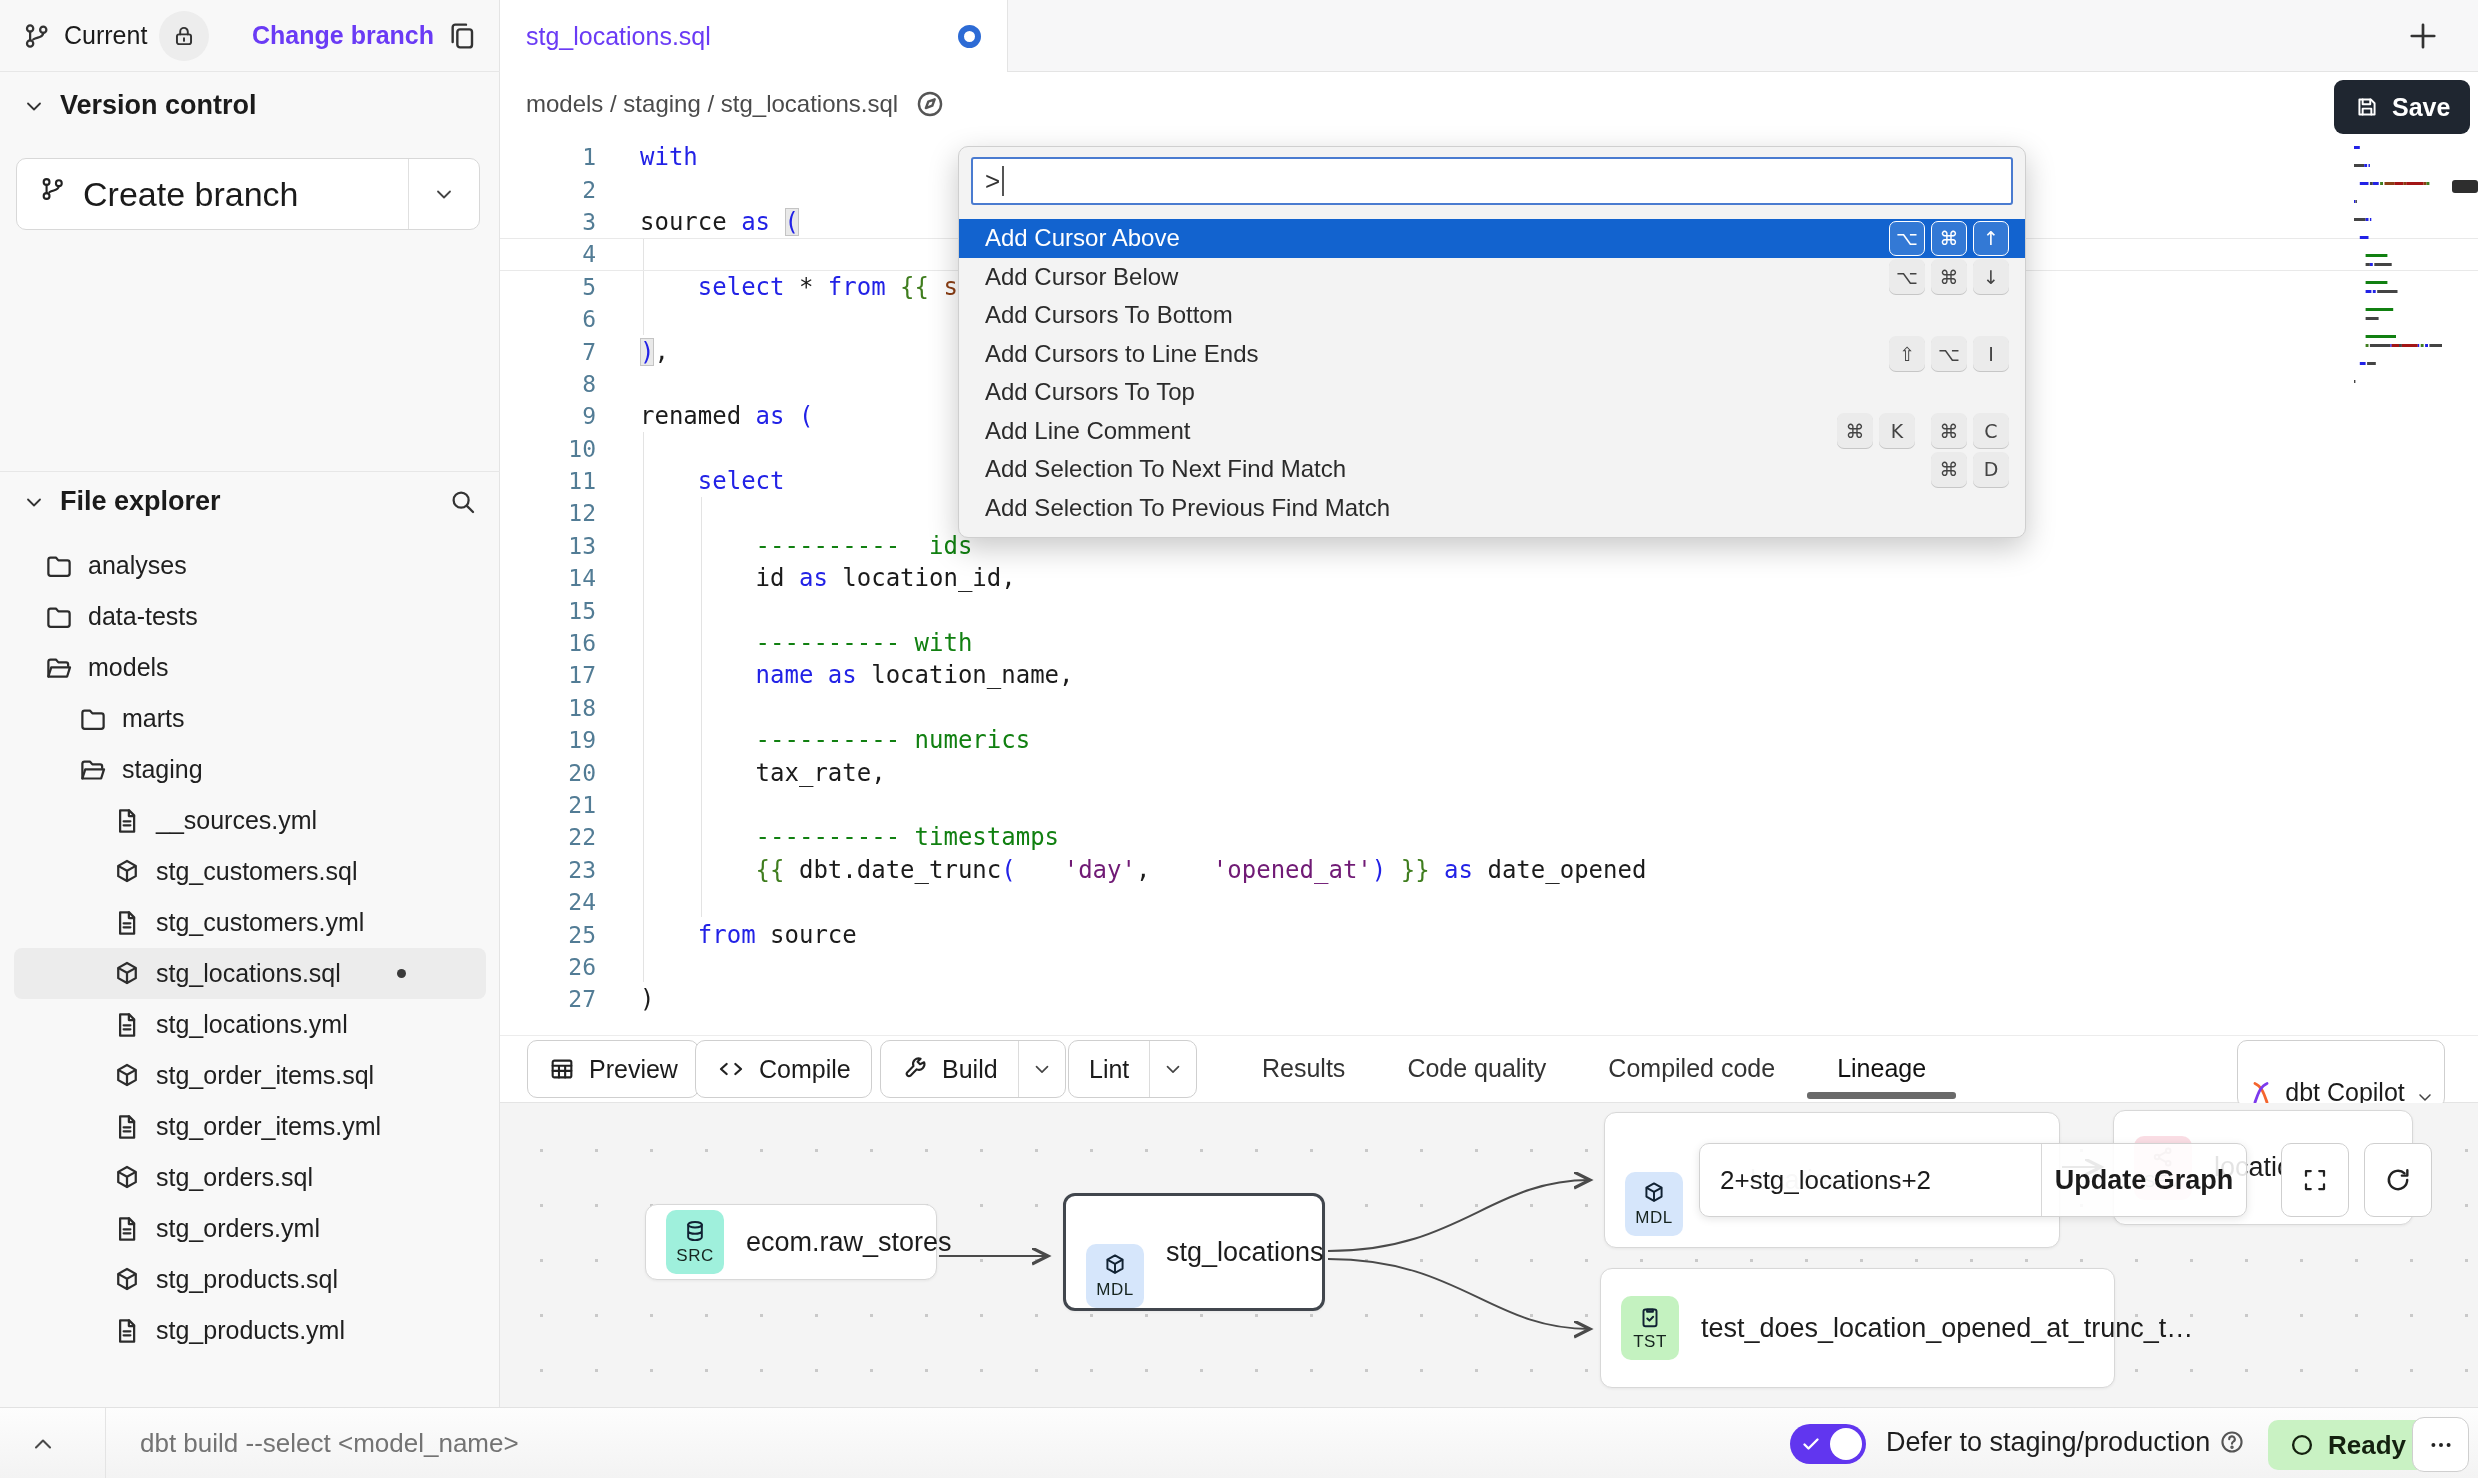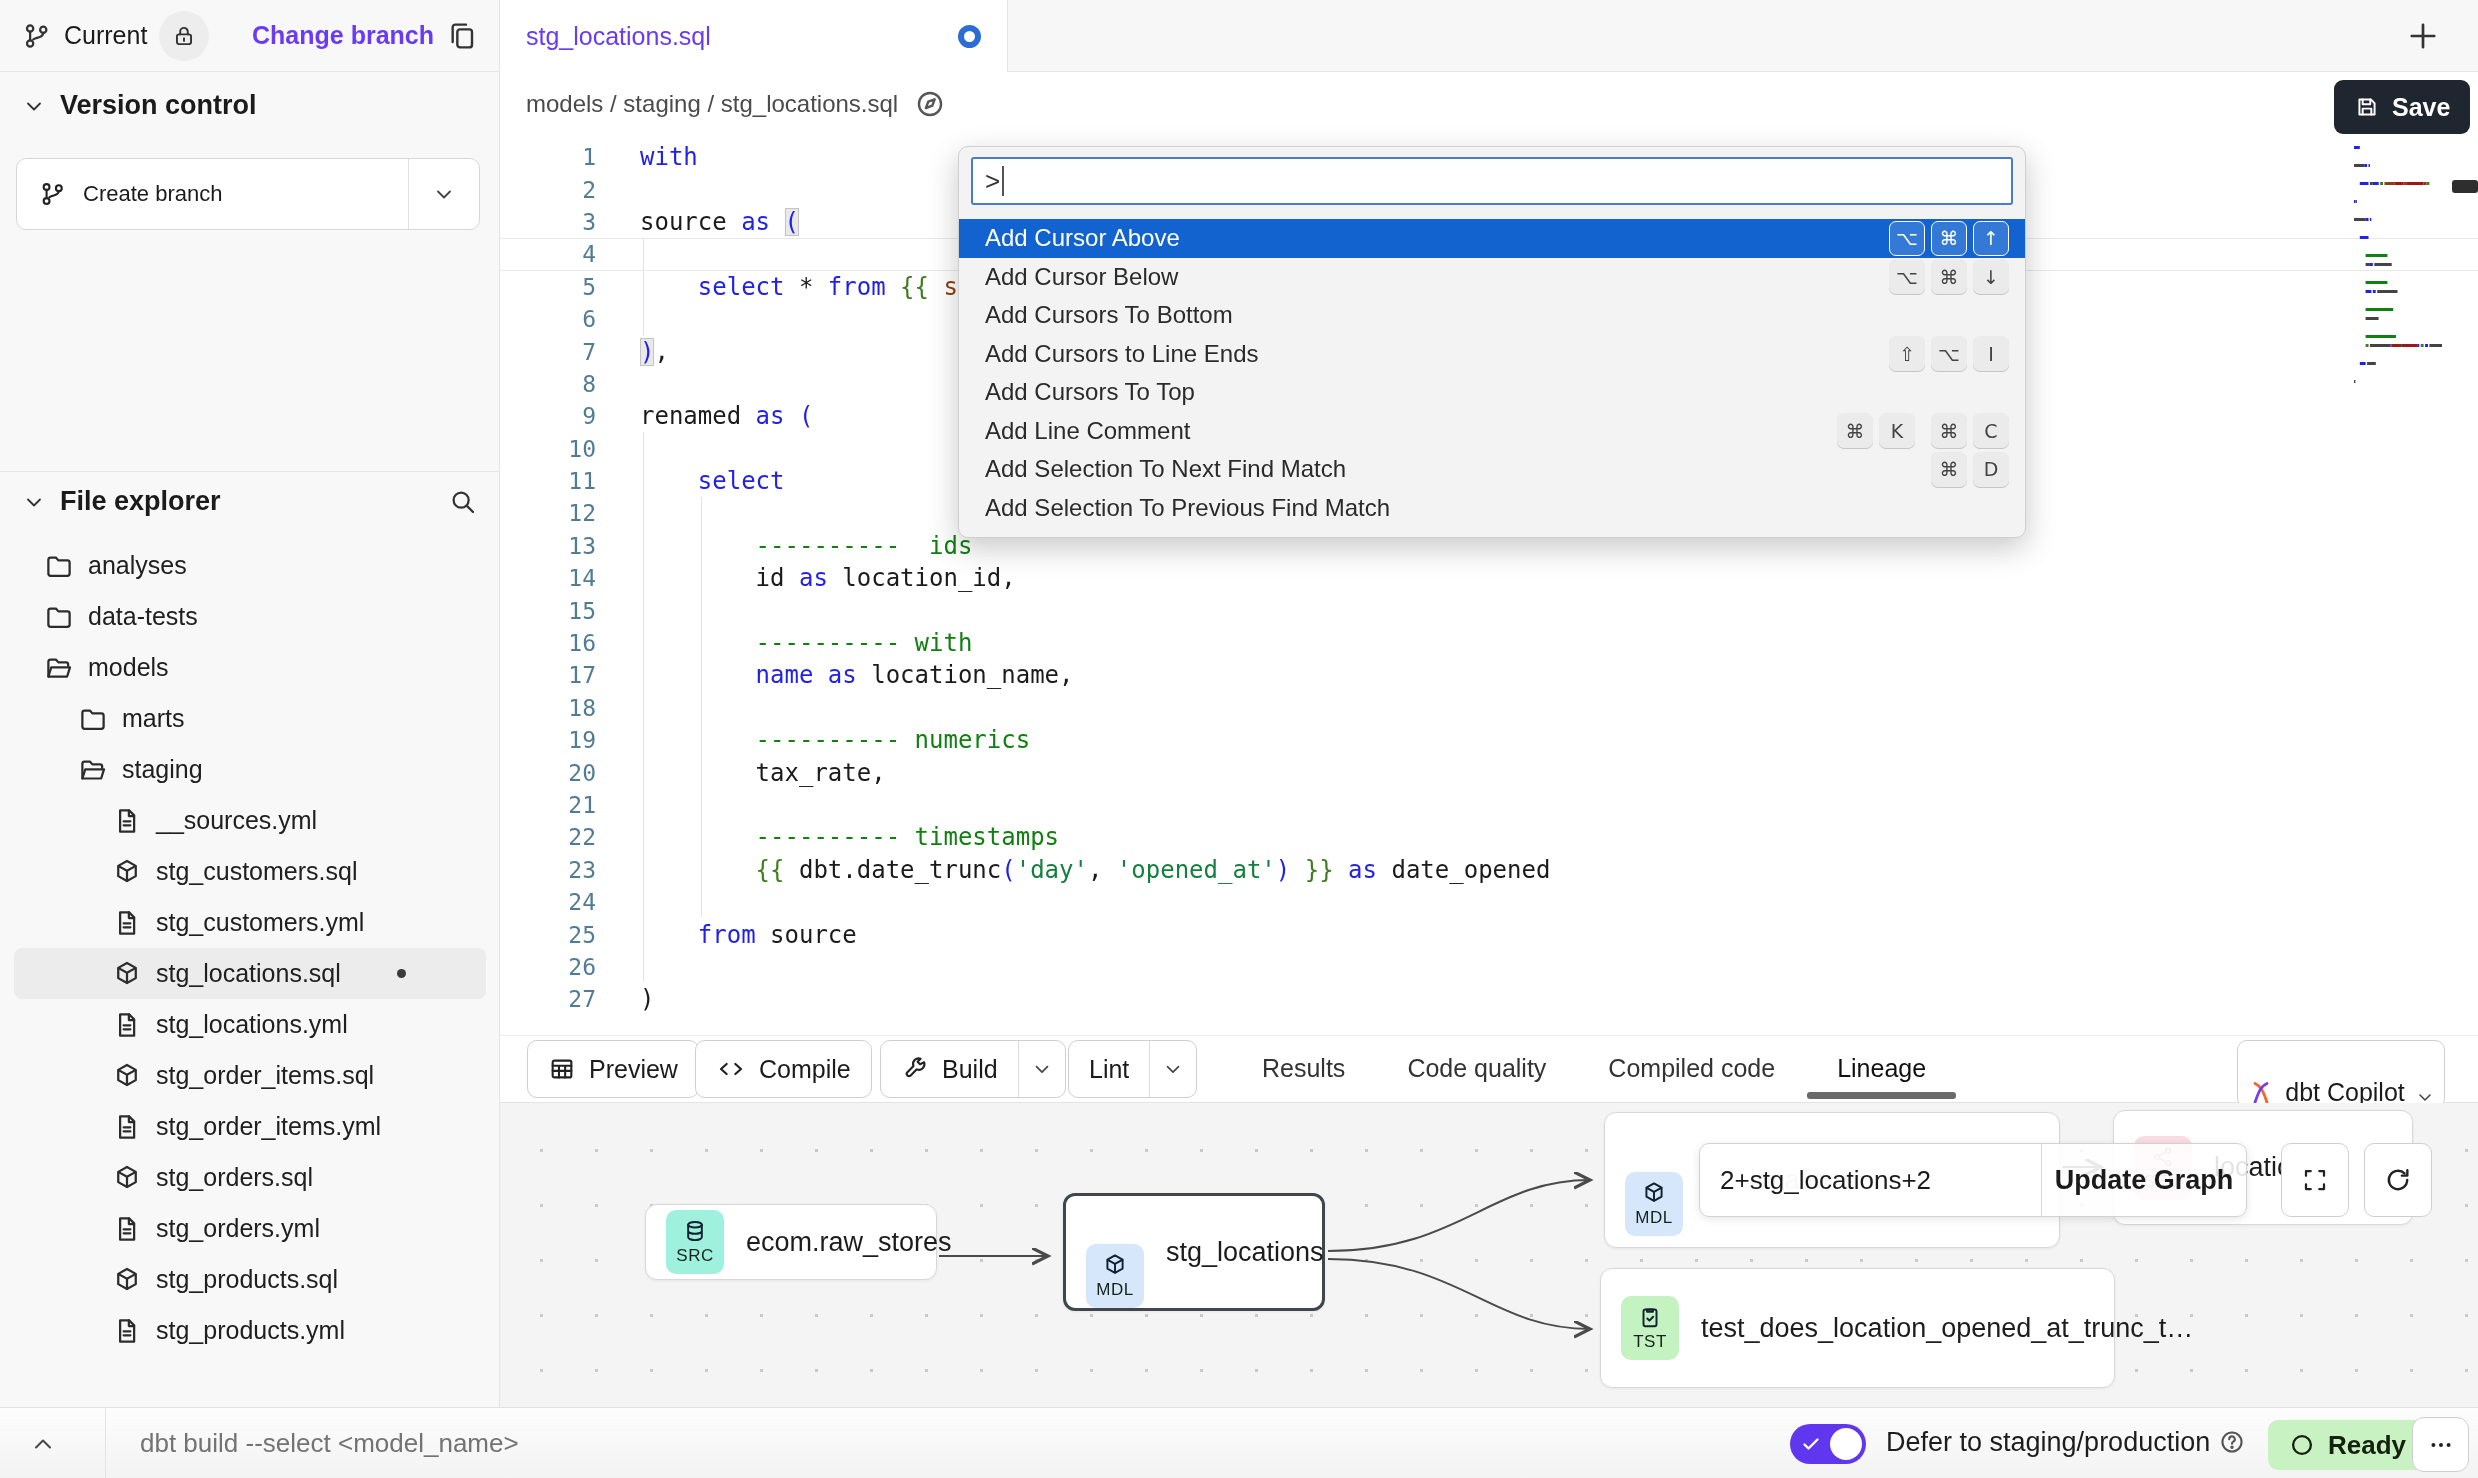--- a/index.html
+++ b/index.html
@@ -10,21 +10,21 @@
   .ic svg{width:100%;height:100%;display:block;}
 
   
   #sidebar{left:0;top:0;width:500px;height:1407px;background:#f8f8f8;border-right:1px solid #e4e4e4;box-sizing:border-box;}
   #sb-top{left:0;top:0;width:500px;height:72px;border-bottom:1px solid #e7e7e7;display:flex;align-items:center;padding:0 22px;box-sizing:border-box;gap:12px;}
   #sb-top .cur{font-size:25px;color:#1b1b1b;}
   .lock-chip{width:50px;height:50px;border-radius:50%;background:#ededed;display:flex;align-items:center;justify-content:center;}
   #change-branch{margin-left:auto;color:#6a3bf5;font-weight:700;font-size:25px;}
   .vc-head{left:22px;top:90px;display:flex;align-items:center;gap:14px;font-size:27px;font-weight:700;}
   #create-branch{left:16px;top:158px;width:464px;height:72px;background:#fff;border:1px solid #d8d8d8;border-radius:10px;display:flex;align-items:center;box-sizing:border-box;}
-  #create-branch .main{flex:1;display:flex;align-items:center;gap:16px;padding-left:22px;font-size:22px;}
+  #create-branch .main{flex:1;display:flex;align-items:flex-start;gap:16px;padding-left:22px;font-size:34px;}
   #create-branch .chev{width:70px;height:100%;border-left:1px solid #e0e0e0;display:flex;align-items:center;justify-content:center;}
   #sb-div{left:0;top:471px;width:500px;height:1px;background:#e7e7e7;}
   .fe-head{left:22px;top:486px;width:456px;display:flex;align-items:center;gap:14px;font-size:27px;font-weight:700;}
   .fe-head .sicon{margin-left:auto;}
   #file-tree{left:0;top:540px;width:500px;}
   .frow{height:51px;display:flex;align-items:center;gap:14px;font-size:25px;color:#202020;position:relative;box-sizing:border-box;margin:0 14px;border-radius:8px;padding-right:10px;}
   .frow.sel{background:#ececec;}
   .frow .dot{position:absolute;right:80px;width:9px;height:9px;border-radius:50%;background:#3a3a3a;}
 
   
@@ -38,21 +38,21 @@
   #crumbrow{left:500px;top:72px;width:1978px;height:64px;background:#fff;display:flex;align-items:center;padding-left:26px;box-sizing:border-box;gap:16px;}
   #crumbrow .crumb{font-size:24px;color:#4b4b4b;}
   #save-btn{left:2334px;top:80px;height:54px;background:#1f2630;border-radius:9px;color:#fff;display:flex;align-items:center;gap:12px;padding:0 20px;font-size:25px;font-weight:700;z-index:40;}
 
   
   #editor{left:500px;top:136px;width:1978px;height:899px;background:#fff;overflow:hidden;padding-top:5px;box-sizing:border-box;}
   .code-line{display:flex;height:32.4px;align-items:center;position:relative;}
   .code-line.cur{border-top:1px solid #e9e9e9;border-bottom:1px solid #e9e9e9;box-sizing:border-box;}
   .ln{width:96px;padding-right:44px;text-align:right;color:#527c95;font:23px "DejaVu Sans Mono",monospace;flex:none;}
   .lc{font:24px "DejaVu Sans Mono",monospace;white-space:pre;color:#1b1b1b;}
-  .seg-kw{color:#2222e6;} .seg-cm{color:#118011;} .seg-str{color:#15803d;}
+  .seg-kw{color:#2222e6;} .seg-cm{color:#118011;} .seg-str{color:#701a75;margin-left:48px;}
   .seg-jj{color:#3f7d1e;} .seg-jstr{color:#8b3e14;} .seg-br{color:#2222e6;}
   .seg-brh{color:#2222e6;background:#e9e9e9;box-shadow:inset 0 0 0 1px #c4c4c4;}
   .guide{position:absolute;width:1px;background:#e3e3e3;left:0;top:0;}
   #minimap{left:2350px;top:142px;width:92px;height:250px;z-index:30;}
   #mm-scroll{left:2452px;top:180px;width:26px;height:13px;background:#2e2e2e;border-radius:3px;z-index:30;}
 
   
   #palette{left:958px;top:146px;width:1068px;height:392px;background:#f3f3f3;border:1px solid #cfcfcf;border-radius:10px;
            box-shadow:0 10px 30px rgba(0,0,0,.22);z-index:60;overflow:hidden;box-sizing:border-box;}
   #pal-input{position:absolute;left:12px;top:10px;right:12px;height:48px;background:#fff;border:2.5px solid #4a7bd0;border-radius:3px;

